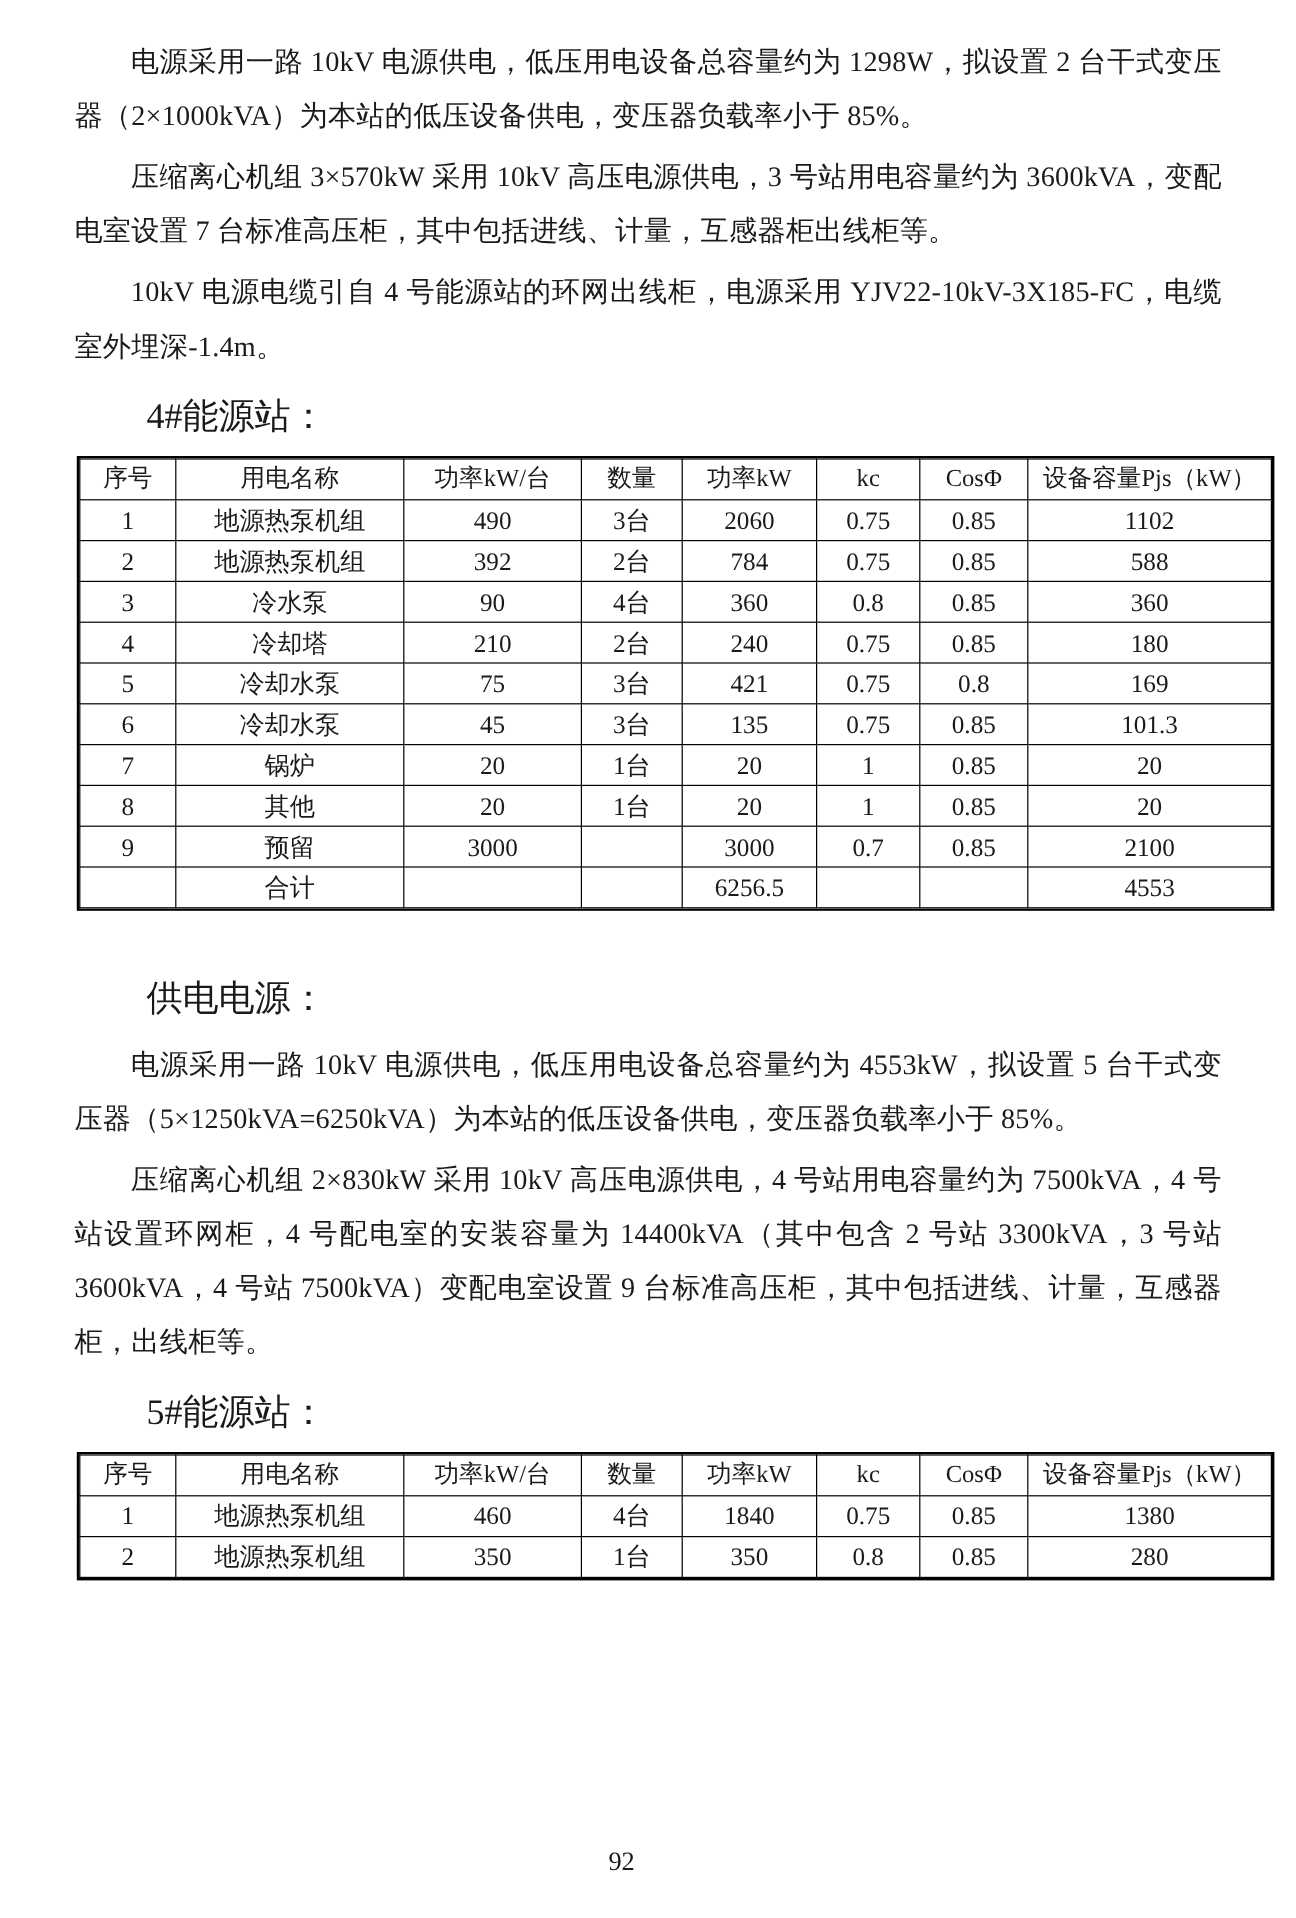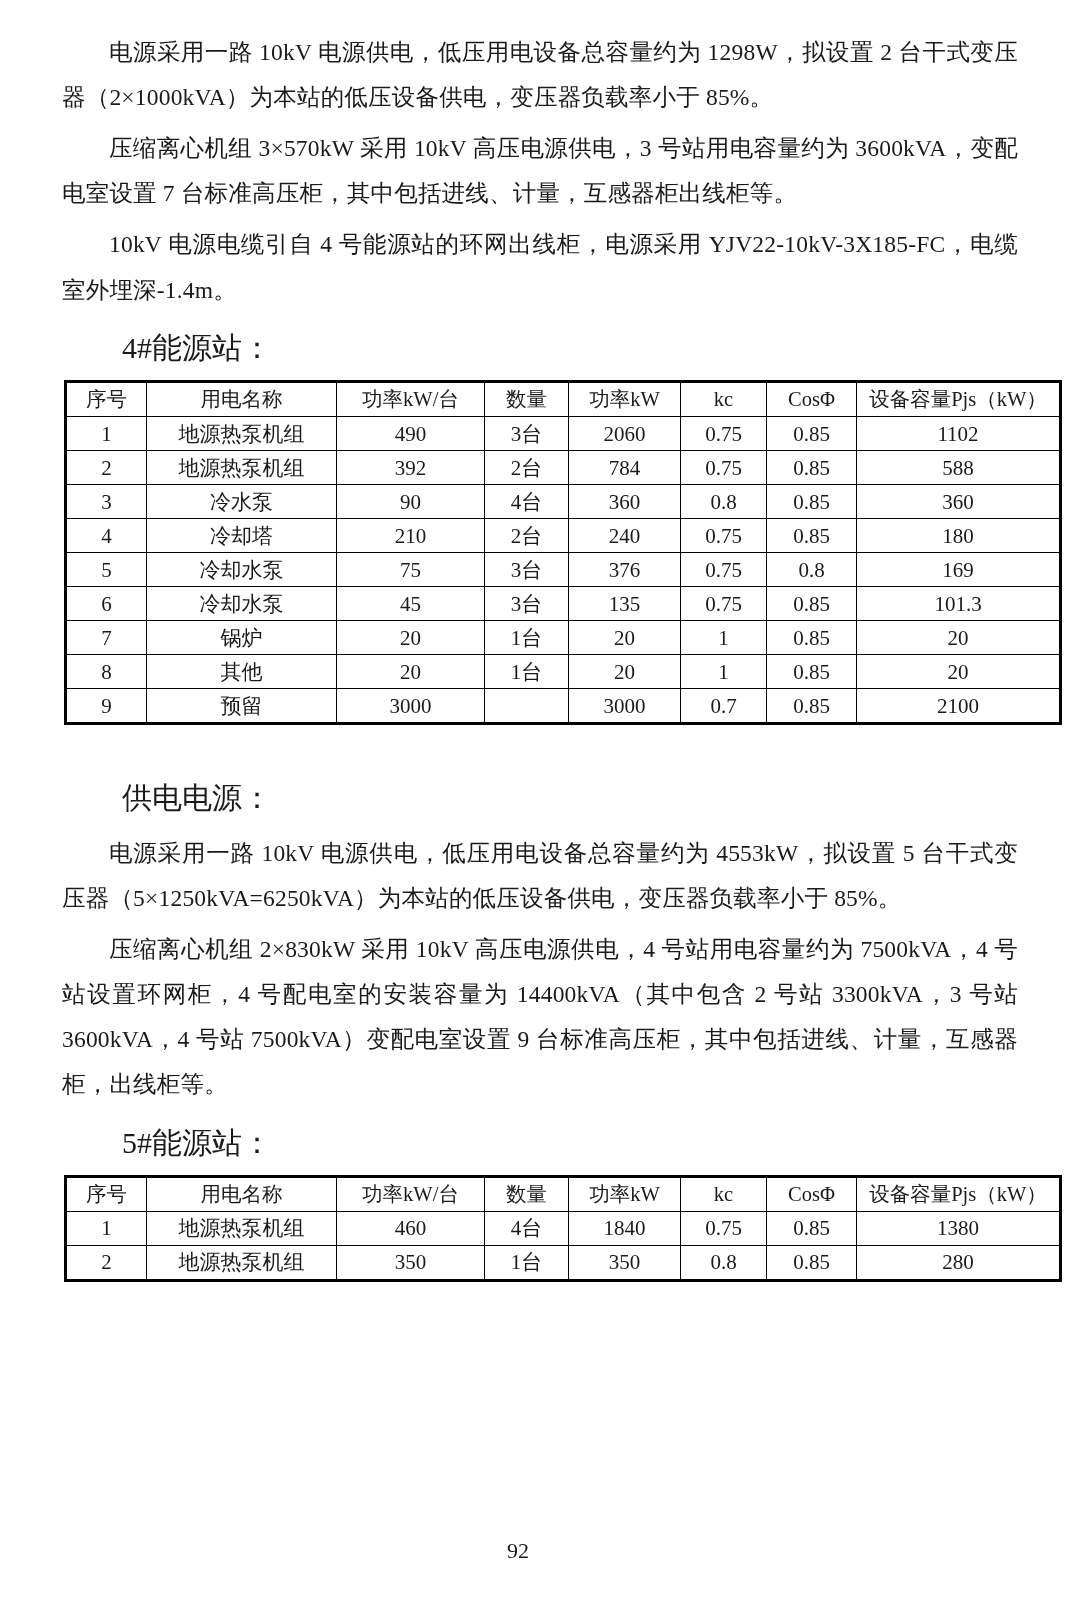--- a/index.html
+++ b/index.html
@@ -163,21 +163,21 @@
             <td>240</td>
             <td>0.75</td>
             <td>0.85</td>
             <td>180</td>
           </tr>
           <tr>
             <td>5</td>
             <td>冷却水泵</td>
             <td>75</td>
             <td>3台</td>
-            <td>376</td>
+            <td>421</td>
             <td>0.75</td>
             <td>0.8</td>
             <td>169</td>
           </tr>
           <tr>
             <td>6</td>
             <td>冷却水泵</td>
             <td>45</td>
             <td>3台</td>
             <td>135</td>
@@ -207,20 +207,30 @@
           </tr>
           <tr>
             <td>9</td>
             <td>预留</td>
             <td>3000</td>
             <td></td>
             <td>3000</td>
             <td>0.7</td>
             <td>0.85</td>
             <td>2100</td>
+          </tr>
+          <tr>
+            <td></td>
+            <td>合计</td>
+            <td></td>
+            <td></td>
+            <td>6256.5</td>
+            <td></td>
+            <td></td>
+            <td>4553</td>
           </tr>
         </tbody>
       </table>
     </div>
   </div>
 
   <div class="spacer-lg"></div>
 
   <p class="label">供电电源：</p>
   <p class="para">电源采用一路 10kV 电源供电，低压用电设备总容量约为 4553kW，拟设置 5 台干式变压器（5×1250kVA=6250kVA）为本站的低压设备供电，变压器负载率小于 85%。</p>

